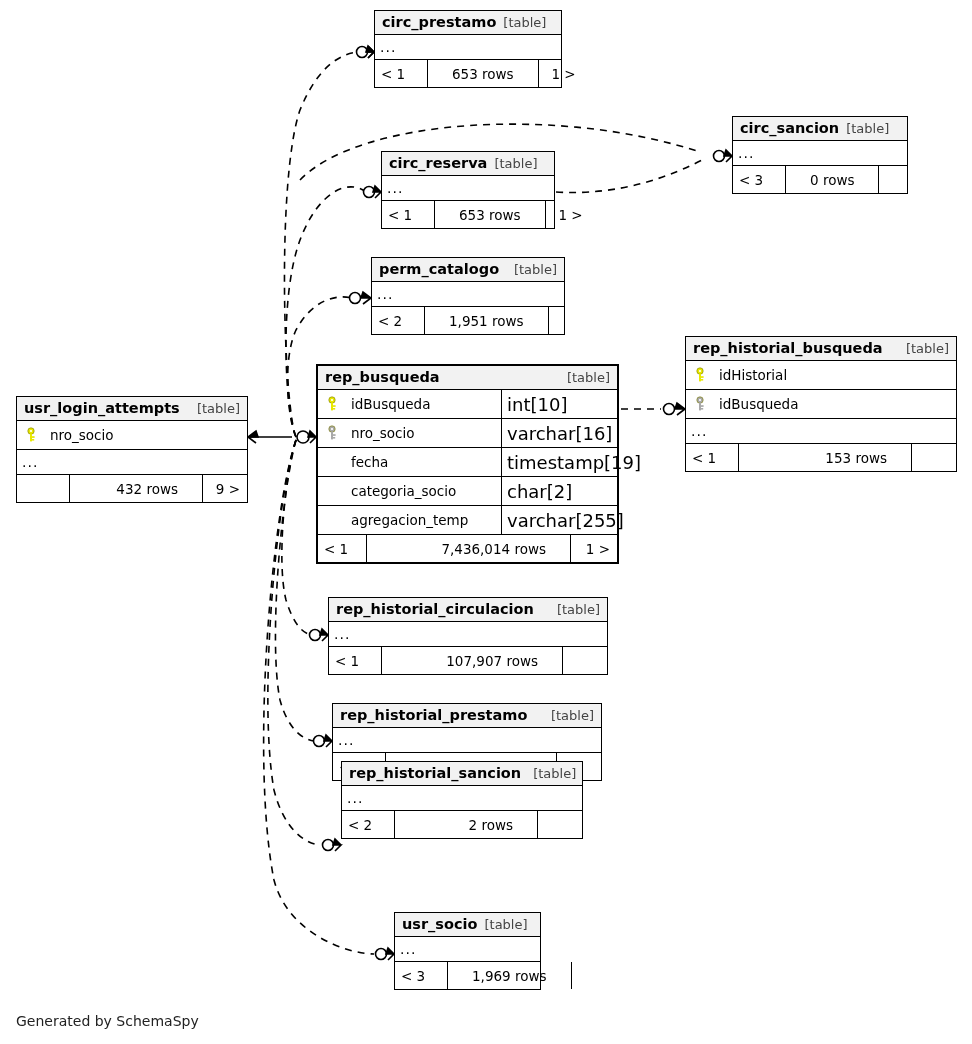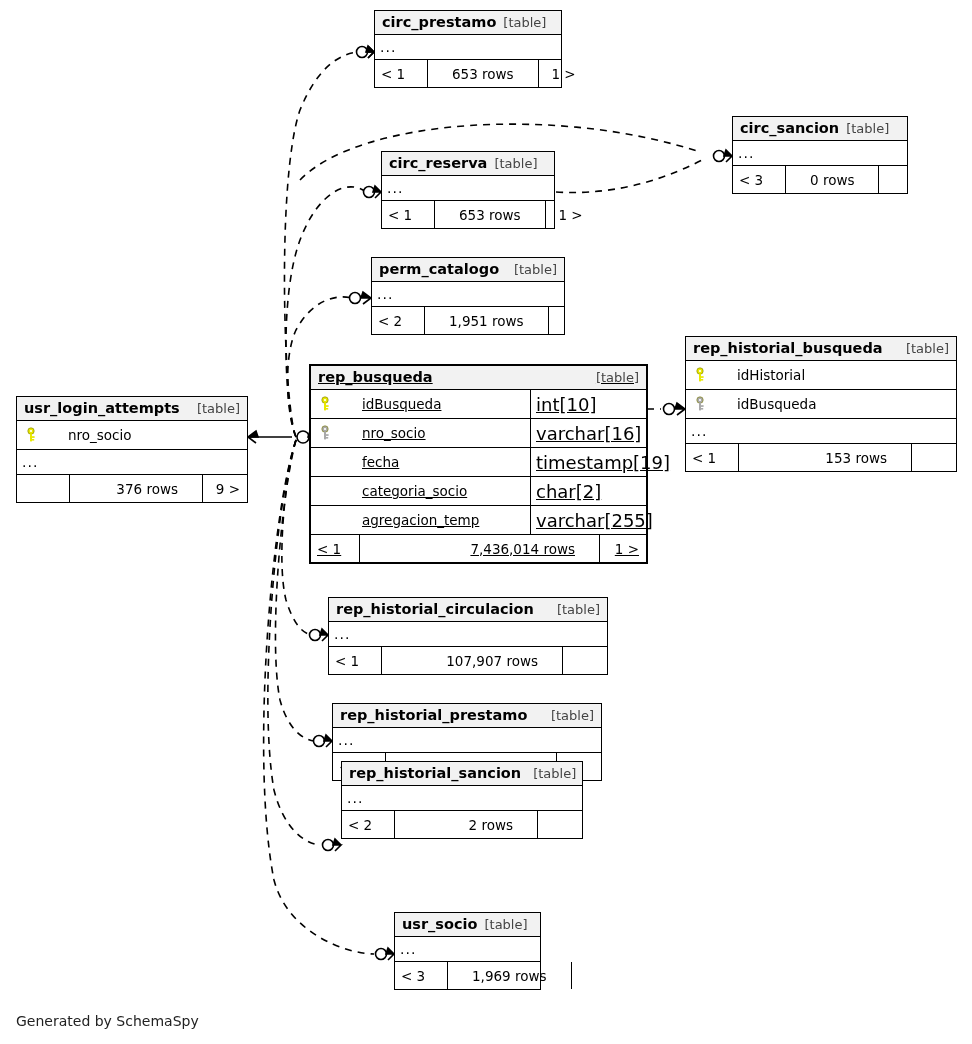--- a/index.html
+++ b/index.html
@@ -16,21 +16,21 @@
          padding:3px 7px 4px 7px;white-space:nowrap;
          display:flex;align-items:baseline;}
   .tname{font-weight:bold;font-size:14.5px;color:#000;letter-spacing:0px;}
   .ttag{font-size:13px;color:#444;margin-left:7px;}
   .ttag.right{margin-left:auto;padding-left:12px;}
 
   .colrow{display:flex;border-bottom:1px solid #000;height:29px;
           align-items:center;box-sizing:border-box;}
   .colrow:last-of-type{border-bottom:1px solid #000;}
   .cname{flex:1;display:flex;align-items:center;font-size:13.5px;
-         color:#000;padding-left:6px;white-space:nowrap;overflow:hidden;gap:18px;}
+         color:#000;padding-left:6px;white-space:nowrap;overflow:hidden;}
   .ctype{width:116px;border-left:1px solid #000;font-size:18px;
          padding-left:5px;height:100%;display:flex;align-items:center;
          box-sizing:border-box;white-space:nowrap;}
 
   .keyicon{width:16px;height:16px;margin-right:9px;flex:0 0 16px;
            display:inline-block;position:relative;}
   .keyicon svg{display:block;}
   .cname .lbl{padding-left:2px;}
 
   .ellipsisrow{border-bottom:1px solid #000;height:25px;display:flex;
@@ -216,25 +216,25 @@
                 <rect x="9" y="9.2" width="2.6" height="1.7" fill="#e8e800"></rect>
                 <rect x="9" y="12" width="2.2" height="1.6" fill="#e8e800"></rect>
               </svg>
             </span>
             <span class="lbl">nro_socio</span>
           </div>
         </div>
         <div class="ellipsisrow">...</div>
         <div class="foot">
           <div class="f1" style="min-width: 52px;"></div>
-          <div class="f2">376 rows</div>
+          <div class="f2">432 rows</div>
           <div class="f3" style="min-width: 44px;">9 &gt;</div>
         </div>
       </div>
-      <div class="tbl main" style="left: 309px; top: 364px; width: 339px; text-decoration: underline;">
+      <div class="tbl main" style="left: 316px; top: 364px; width: 303px;">
         <div class="thead">
           <span class="tname">rep_busqueda</span>
           <span class="ttag right">[table]</span>
         </div>
         <div class="colrow">
           <div class="cname">
             <span class="keyicon">
               <svg width="16" height="16" viewBox="0 0 16 16">
                 <circle cx="8" cy="4" r="3.2" fill="#e8e800" stroke="#7a7a00" stroke-width="0.6"></circle>
                 <circle cx="8" cy="4" r="1.1" fill="#ffffff"></circle>

